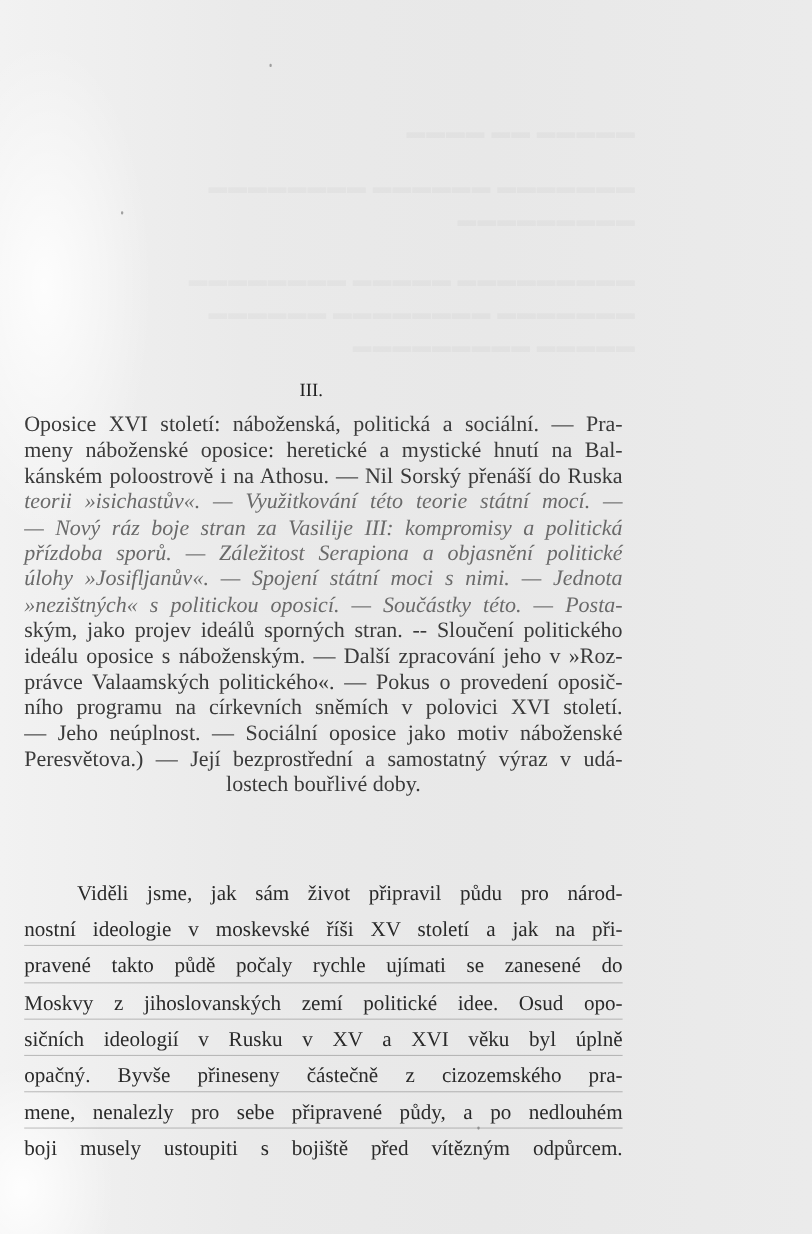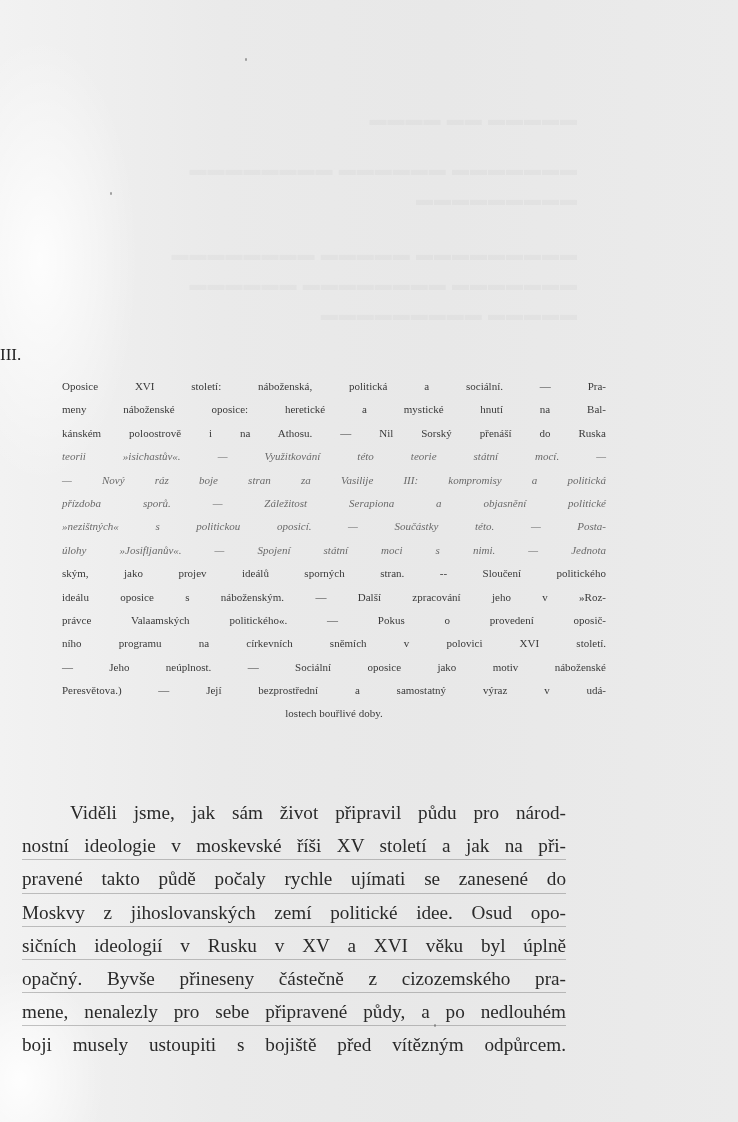--- a/index.html
+++ b/index.html
@@ -32,32 +32,32 @@
     letter-spacing: 1px;
     white-space: nowrap;
     text-align: right;
     padding-right: 160px;
   }
   .chapter-heading {
     position: absolute;
     left: 0;
     width: 566px;
     top: 345px;
+    text-align: center;
     font-size: 17px;
     color: #222;
   }
   .summary {
     position: absolute;
     left: 22px;
     top: 375px;
     width: 544px;
-    font-size: 11px;
+    font-size: 20px;
     line-height: 23.4px;
     color: #3a3a3a;
-    margin-left: 40px;
   }
   .summary .line {
     display: block;
     text-align: justify;
     text-align-last: justify;
     white-space: nowrap;
     height: 23.4px;
   }
   .summary .line.last {
     text-align: center;
@@ -122,22 +122,22 @@
 
   <div class="chapter-heading">III.</div>
 
   <div class="summary">
     <span class="line">Oposice XVI století: náboženská, politická a sociální. — Pra-</span>
     <span class="line">meny náboženské oposice: heretické a mystické hnutí na Bal-</span>
     <span class="line">kánském poloostrově i na Athosu. — Nil Sorský přenáší do Ruska</span>
     <span class="line faded">teorii »isichastův«. — Využitkování této teorie státní mocí. —</span>
     <span class="line faded">— Nový ráz boje stran za Vasilije III: kompromisy a politická</span>
     <span class="line faded">přízdoba sporů. — Záležitost Serapiona a objasnění politické</span>
+    <span class="line faded">úlohy »Josifljanův«. — Spojení státní moci s nimi. — Jednota</span>
     <span class="line faded">»nezištných« s politickou oposicí. — Součástky této. — Posta-</span>
-    <span class="line faded">úlohy »Josifljanův«. — Spojení státní moci s nimi. — Jednota</span>
     <span class="line">ským, jako projev ideálů sporných stran. -- Sloučení politického</span>
     <span class="line">ideálu oposice s náboženským. — Další zpracování jeho v »Roz-</span>
     <span class="line">právce Valaamských politického«. — Pokus o provedení oposič-</span>
     <span class="line">ního programu na církevních sněmích v polovici XVI století.</span>
     <span class="line">— Jeho neúplnost. — Sociální oposice jako motiv náboženské</span>
     <span class="line">Peresvětova.) — Její bezprostřední a samostatný výraz v udá-</span>
     <span class="line last">lostech bouřlivé doby.</span>
   </div>
 
   <div class="body-text">

